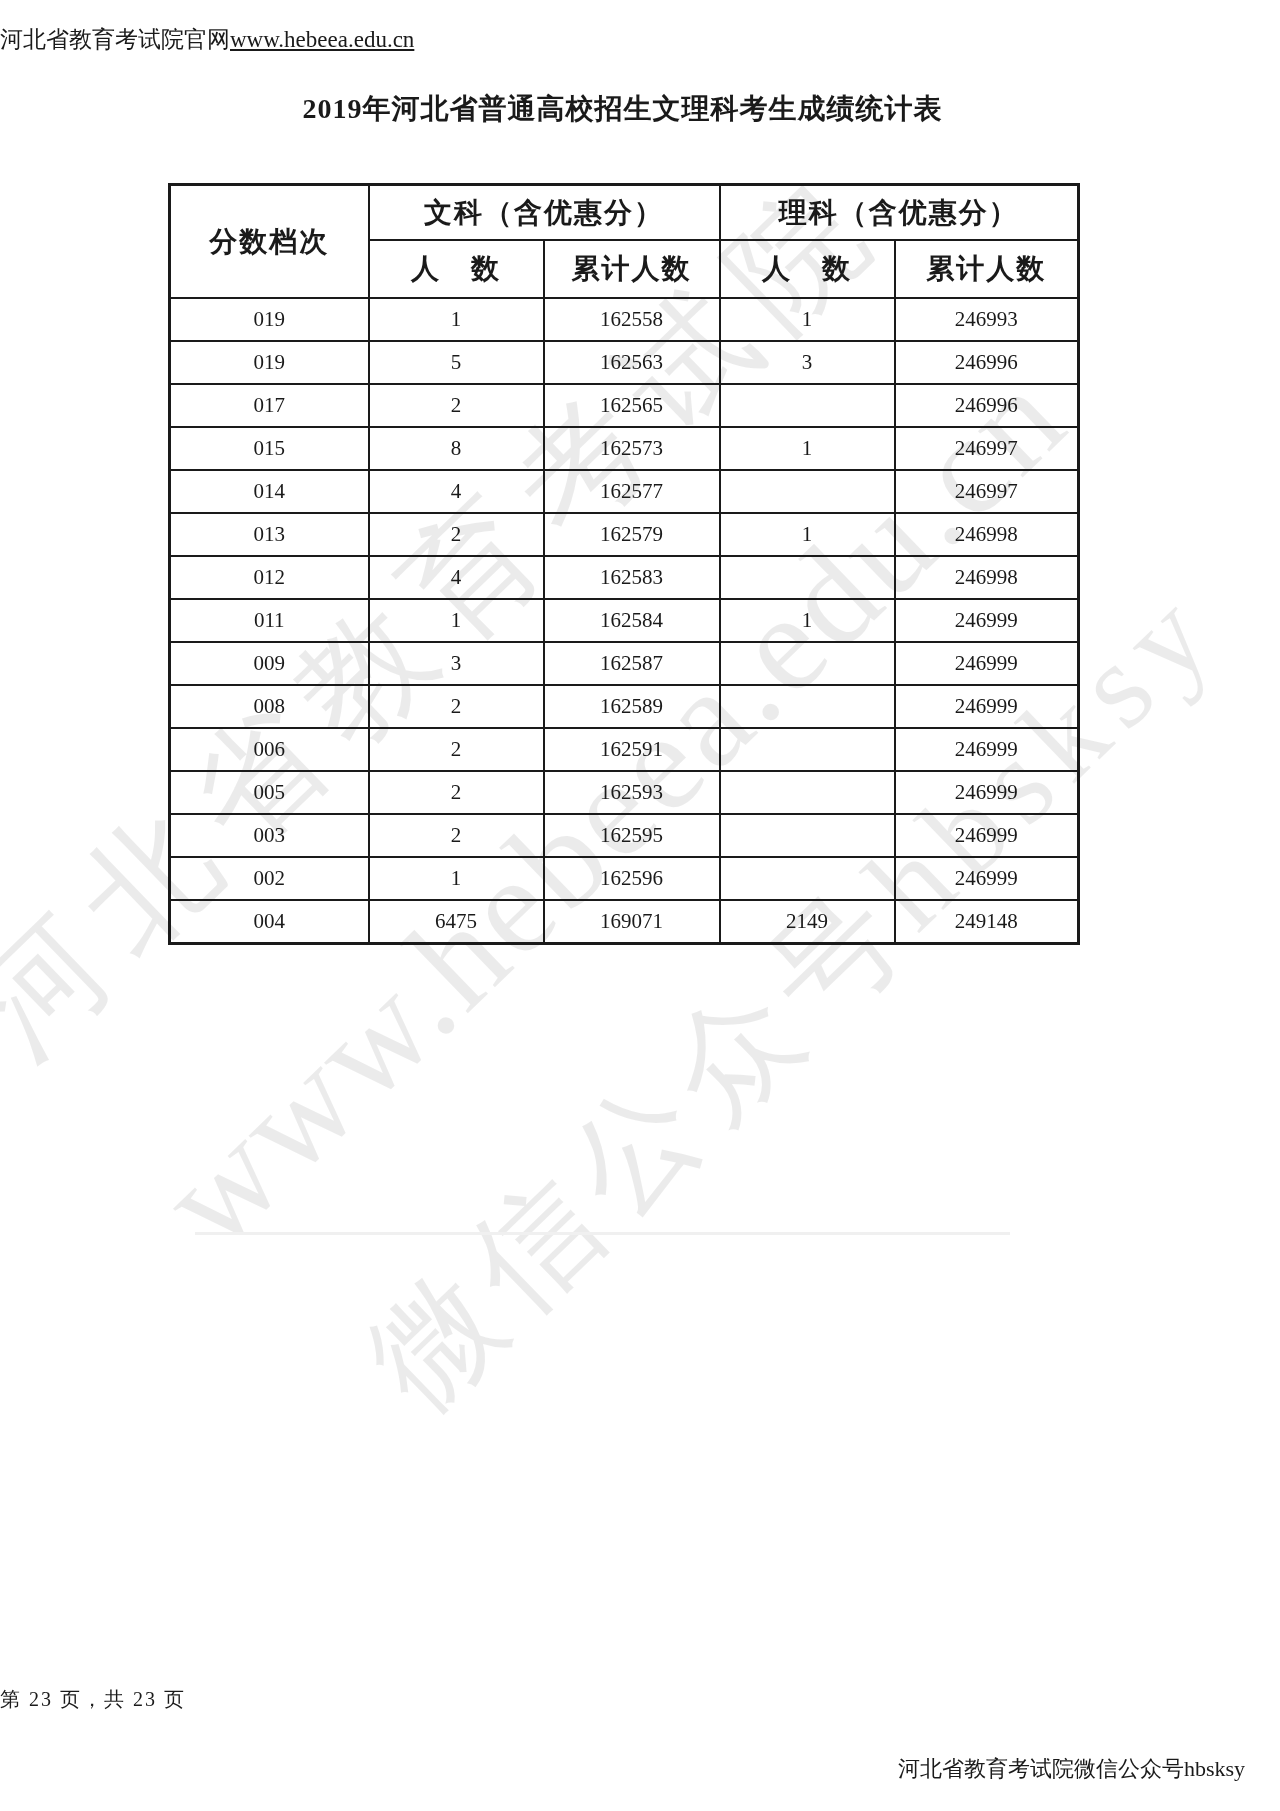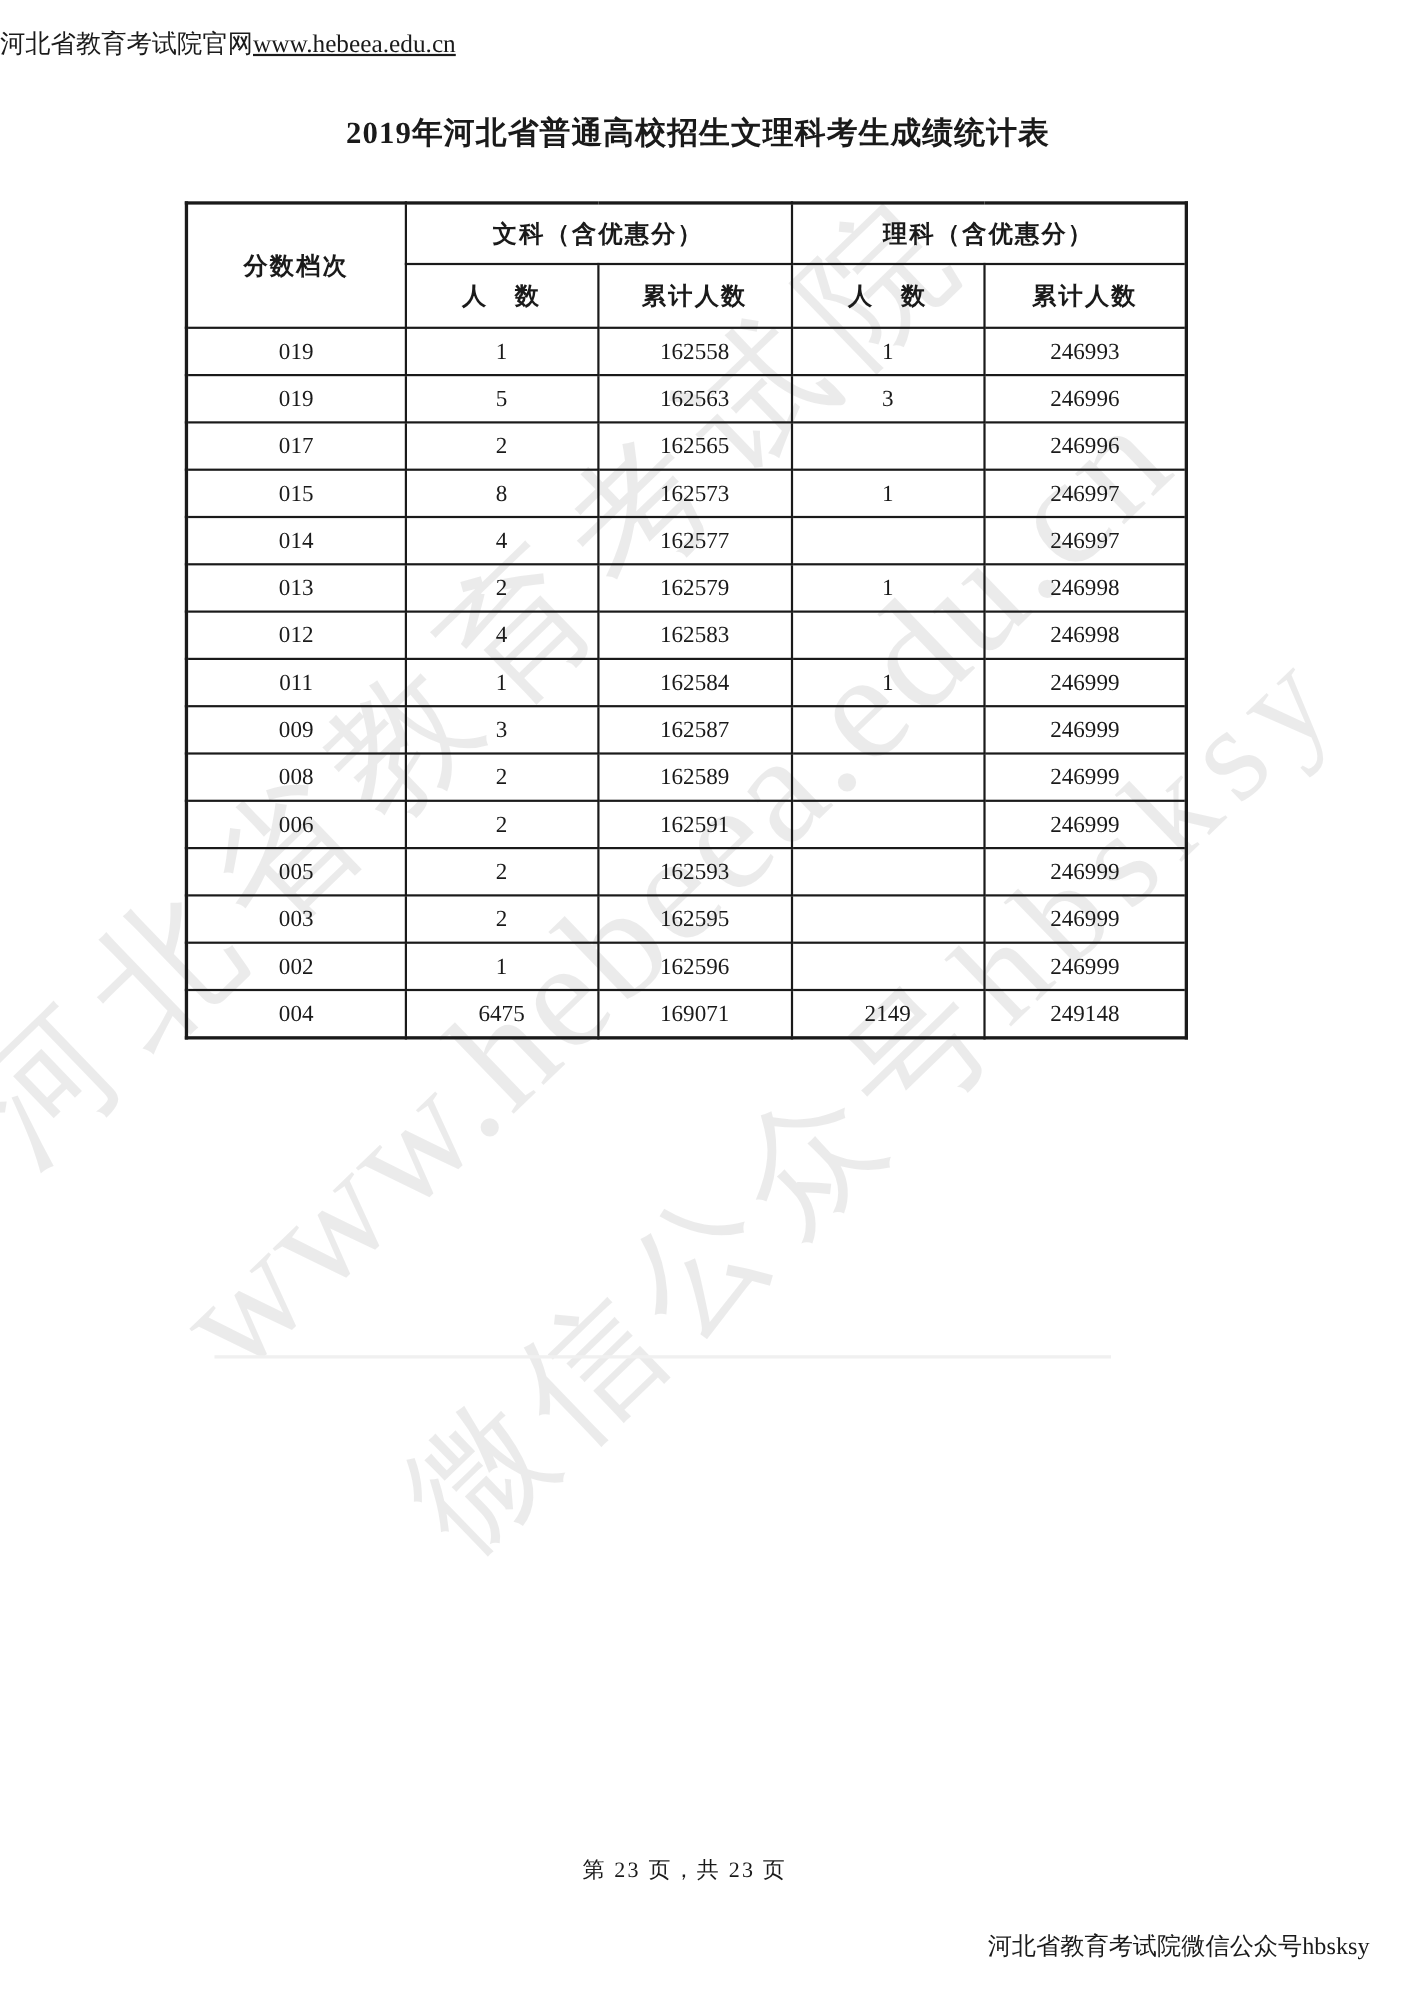--- a/index.html
+++ b/index.html
@@ -16,42 +16,42 @@
     color:rgba(0,0,0,0.078);z-index:0;pointer-events:none;white-space:nowrap;
   }
   .wm-1{font-size:128px;letter-spacing:22px}
   .wm-2{font-size:140px;letter-spacing:4px}
   .wm-3{font-size:124px;letter-spacing:14px}
   .scan-line{position:absolute;left:195px;top:1232px;width:815px;height:3px;background:#f0f0f0;z-index:0}
   
   .doc-header{position:absolute;top:24px;left:0;width:1245px;text-align:left;font-size:23px;z-index:1}
   .doc-header .u{text-decoration:underline}
   .doc-title{
-    position:absolute;top:90px;left:0;width:1245px;margin:12px;text-align:center;
+    position:absolute;top:90px;left:0;width:1245px;margin:0;text-align:center;
     font-size:28px;font-weight:700;letter-spacing:1px;z-index:1;
     font-family:"Liberation Serif","DejaVu Serif",serif;
   }
   
   .score-table{
     position:absolute;left:168px;top:183px;width:909px;z-index:1;
     border-collapse:collapse;table-layout:fixed;background:transparent;
     border:3px solid #1a1a1a;
   }
   .score-table th,.score-table td{
     border:2px solid #1a1a1a;text-align:center;vertical-align:middle;padding:0;
   }
   .score-table thead th{
     font-family:Liberation Serif, serif;
-    font-weight:700;font-size:22px;letter-spacing:2px;
+    font-weight:700;font-size:28px;letter-spacing:2px;
   }
   .row-a th{height:53px}
   .row-b th{height:56px}
   .score-table tbody td{height:41px;font-size:21px}
   
-  .footer-page{position:absolute;top:1686px;left:0;width:1245px;text-align:center;font-size:20px;letter-spacing:2px;z-index:1}
+  .footer-page{position:absolute;top:1686px;left:0;width:1245px;text-align:left;font-size:20px;letter-spacing:2px;z-index:1}
   .footer-note{position:absolute;top:1754px;left:0;width:1245px;text-align:right;font-size:22px;z-index:1}
 </style>
 </head>
 <body>
 
 <div class="watermark">
   <div class="wm-1">河北省教育考试院</div>
   <div class="wm-2">www.hebeea.edu.cn</div>
   <div class="wm-3">微信公众号hbsksy</div>
 </div>

